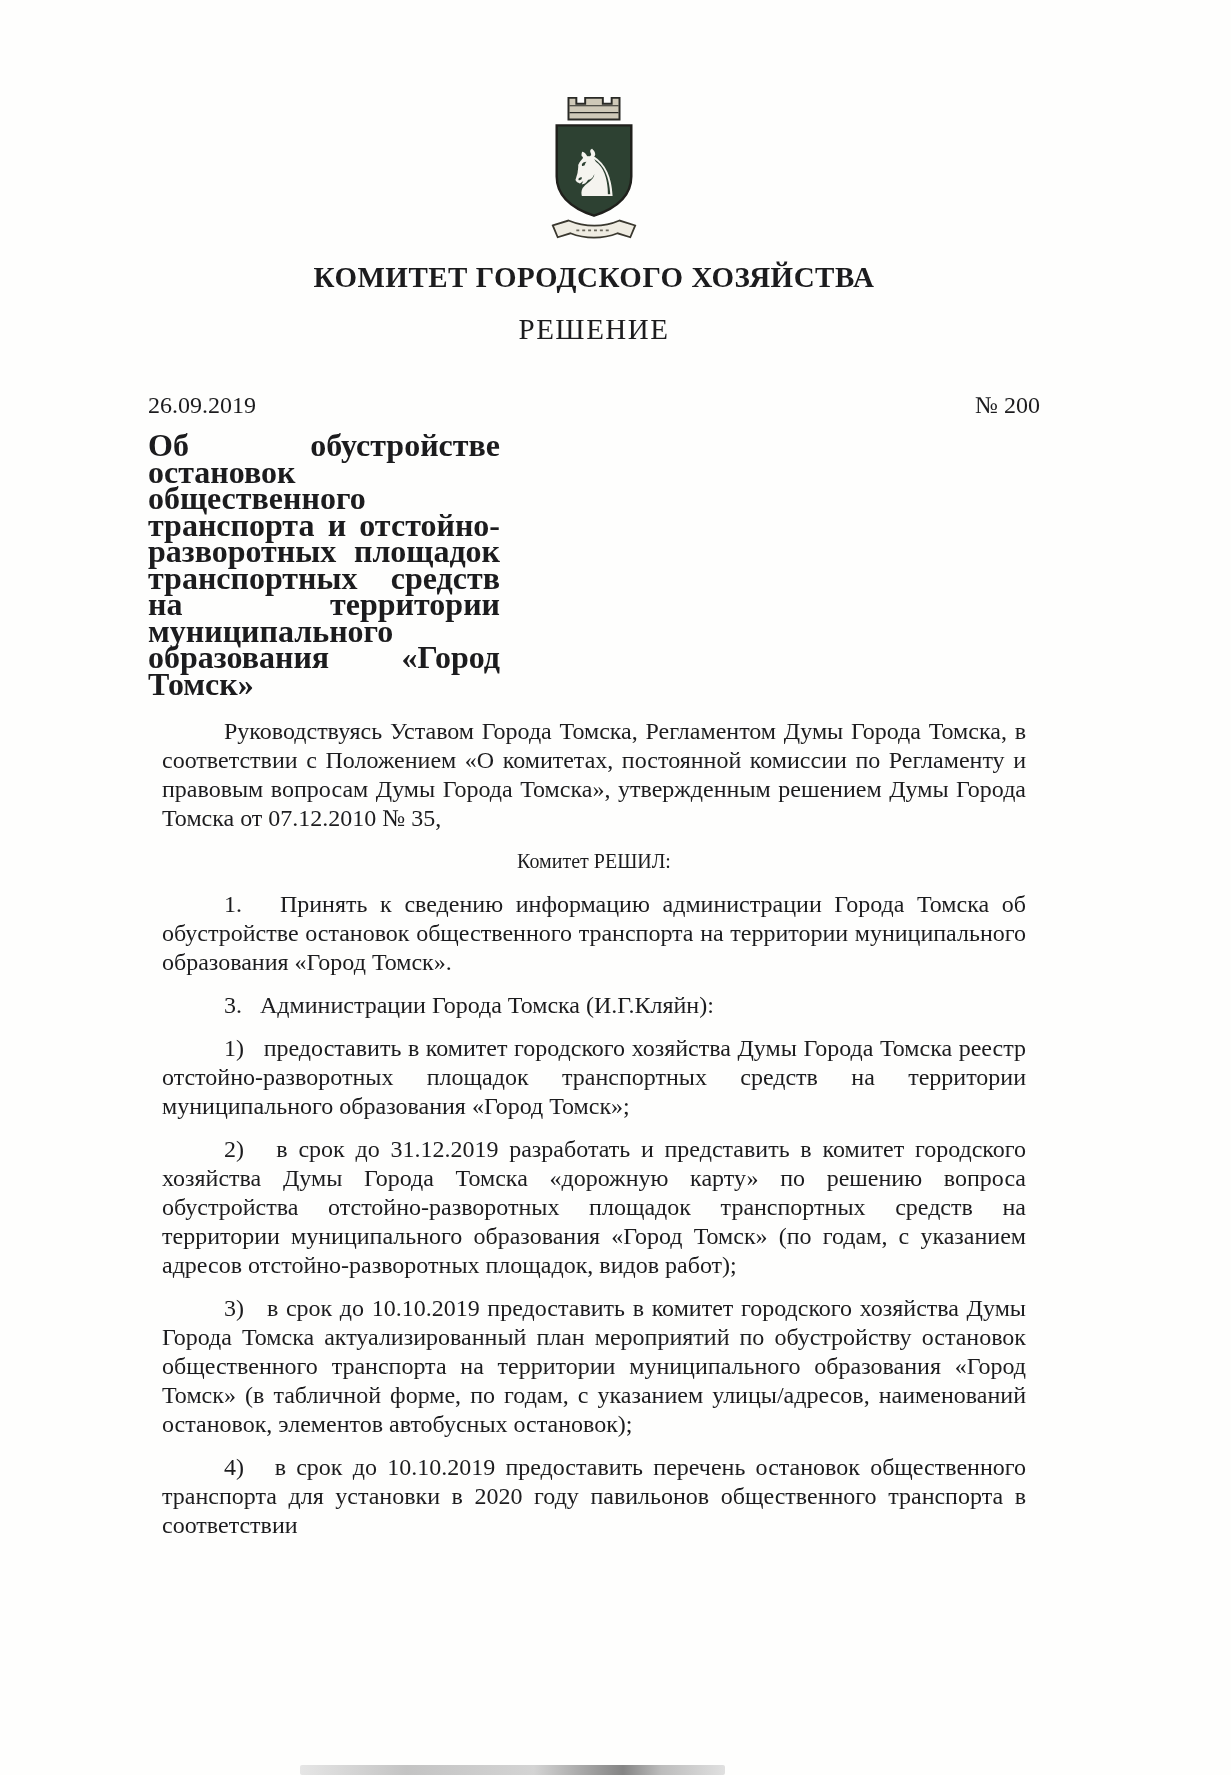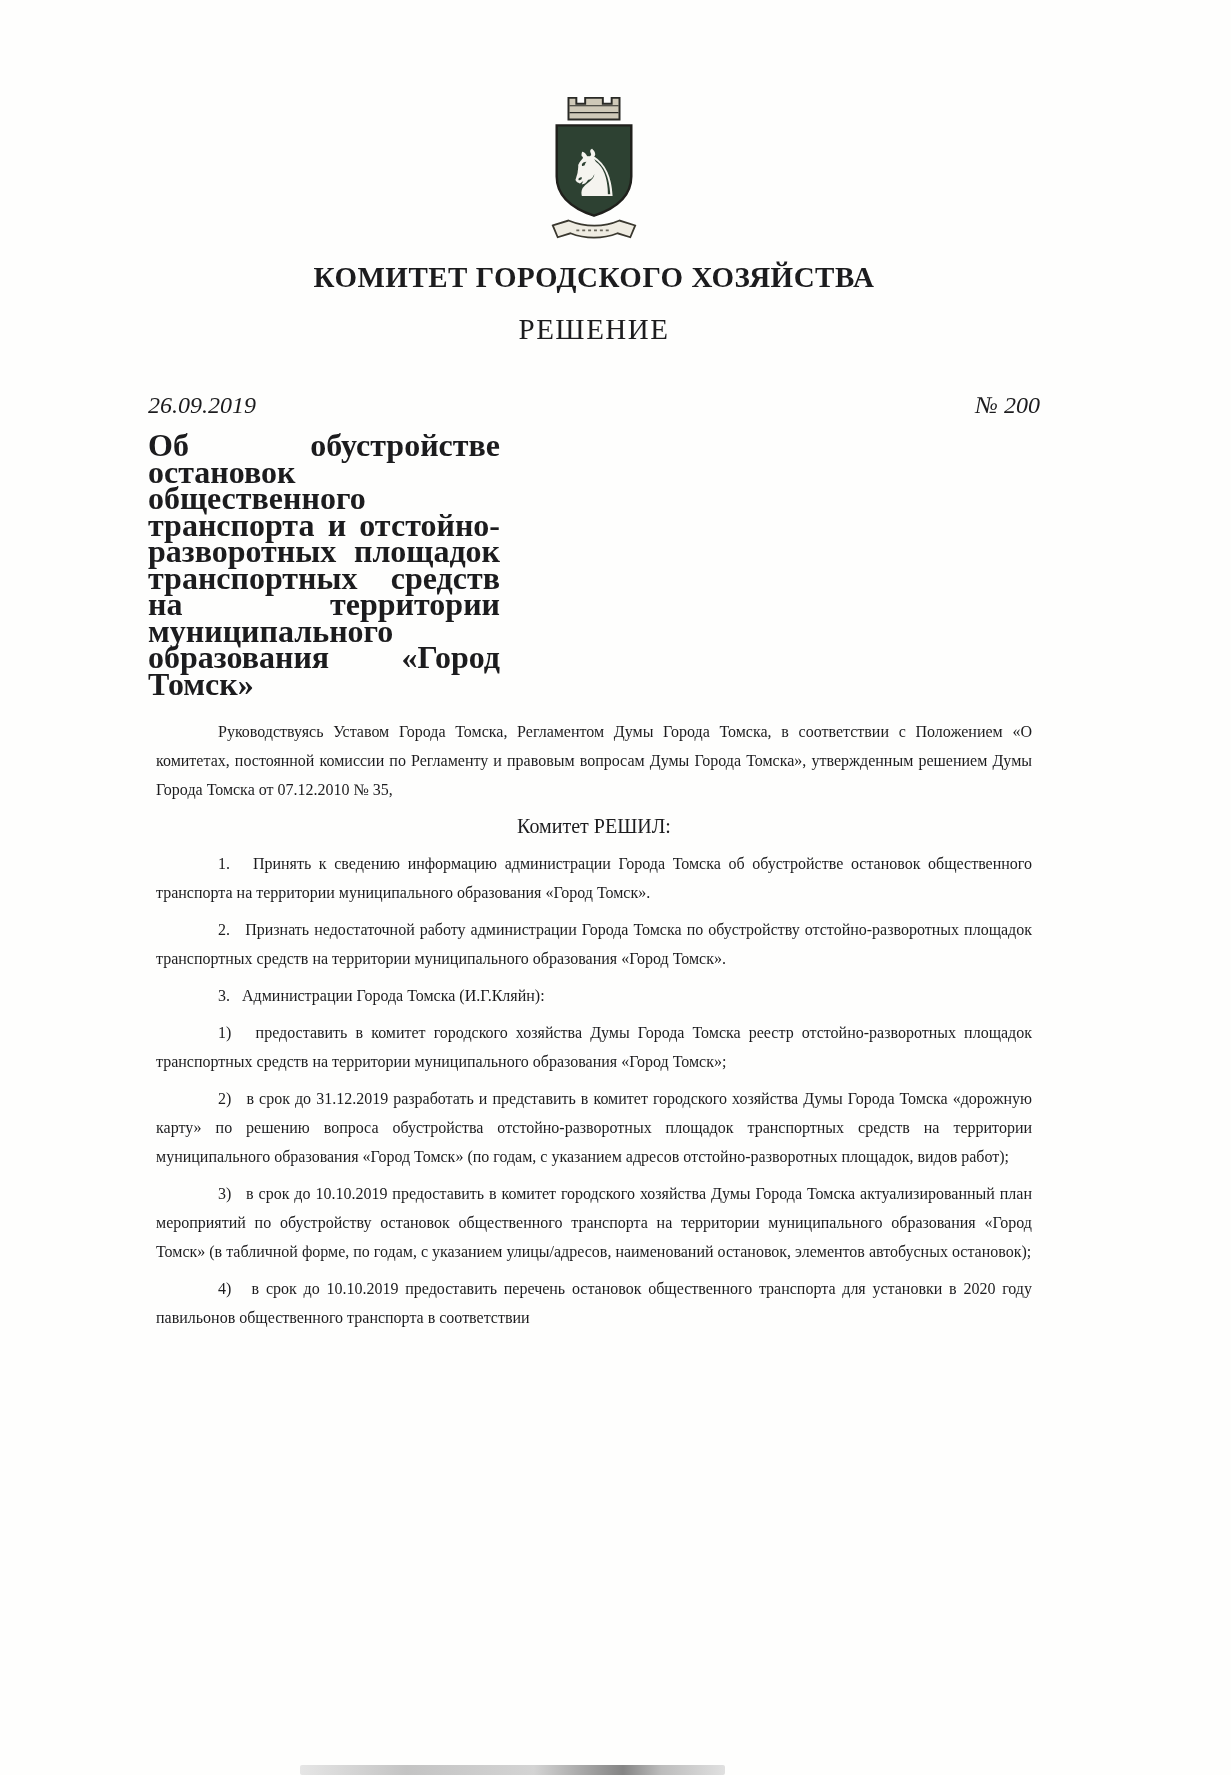--- a/index.html
+++ b/index.html
@@ -47,35 +47,34 @@
     margin-top: 16px;
   }
 
   .dateline {
     display: flex;
     justify-content: space-between;
     align-items: baseline;
     margin-top: 44px;
     font-size: 24px;
     line-height: 29px;
-    font-style: italic;
   }
 
   .subject {
     margin-top: 12px;
     width: 352px;
     font-weight: bold;
     font-size: 32px;
     line-height: 26.5px;
     text-align: justify;
   }
 
   .para {
-    margin: 8px;
-    font-size: 16px;
+    margin: 14px;
+    font-size: 24px;
     line-height: 29px;
     text-align: justify;
     text-indent: 62px;
   }
   .preamble { margin-top: 20px; }
 
   .resolution-heading {
     margin: 8px 0;
     font-size: 20px;
     line-height: 29px;
@@ -133,21 +132,20 @@
     </div>
 
     <div class="subject">Об обустройстве остановок общественного транспорта и отстойно-разворотных площадок транспортных средств на территории муниципального образования «Город Томск»</div>
 
     <p class="para preamble">Руководствуясь Уставом Города Томска, Регламентом Думы Города Томска, в соответствии с Положением «О комитетах, постоянной комиссии по Регламенту и правовым вопросам Думы Города Томска», утвержденным решением Думы Города Томска от 07.12.2010 № 35,</p>
 
     <p class="resolution-heading">Комитет РЕШИЛ:</p>
 
     <p class="para">1.&nbsp;&nbsp;&nbsp;Принять к сведению информацию администрации Города Томска об обустройстве остановок общественного транспорта на территории муниципального образования «Город Томск».</p>
 
-    <p class="para">2.&nbsp;&nbsp;&nbsp;Признать недостаточной работу администрации Города Томска по обустройству отстойно-разворотных площадок транспортных средств на территории муниципального образования «Город Томск».</p>
 
     <p class="para">3.&nbsp;&nbsp;&nbsp;Администрации Города Томска (И.Г.Кляйн):</p>
 
     <p class="para">1)&nbsp;&nbsp;&nbsp;предоставить в комитет городского хозяйства Думы Города Томска реестр отстойно-разворотных площадок транспортных средств на территории муниципального образования «Город Томск»;</p>
 
     <p class="para">2)&nbsp;&nbsp;&nbsp;в срок до 31.12.2019 разработать и представить в комитет городского хозяйства Думы Города Томска «дорожную карту» по решению вопроса обустройства отстойно-разворотных площадок транспортных средств на территории муниципального образования «Город Томск» (по годам, с указанием адресов отстойно-разворотных площадок, видов работ);</p>
 
     <p class="para">3)&nbsp;&nbsp;&nbsp;в срок до 10.10.2019 предоставить в комитет городского хозяйства Думы Города Томска актуализированный план мероприятий по обустройству остановок общественного транспорта на территории муниципального образования «Город Томск» (в табличной форме, по годам, с указанием улицы/адресов, наименований остановок, элементов автобусных остановок);</p>
 
     <p class="para">4)&nbsp;&nbsp;&nbsp;в срок до 10.10.2019 предоставить перечень остановок общественного транспорта для установки в 2020 году павильонов общественного транспорта в соответствии</p>

